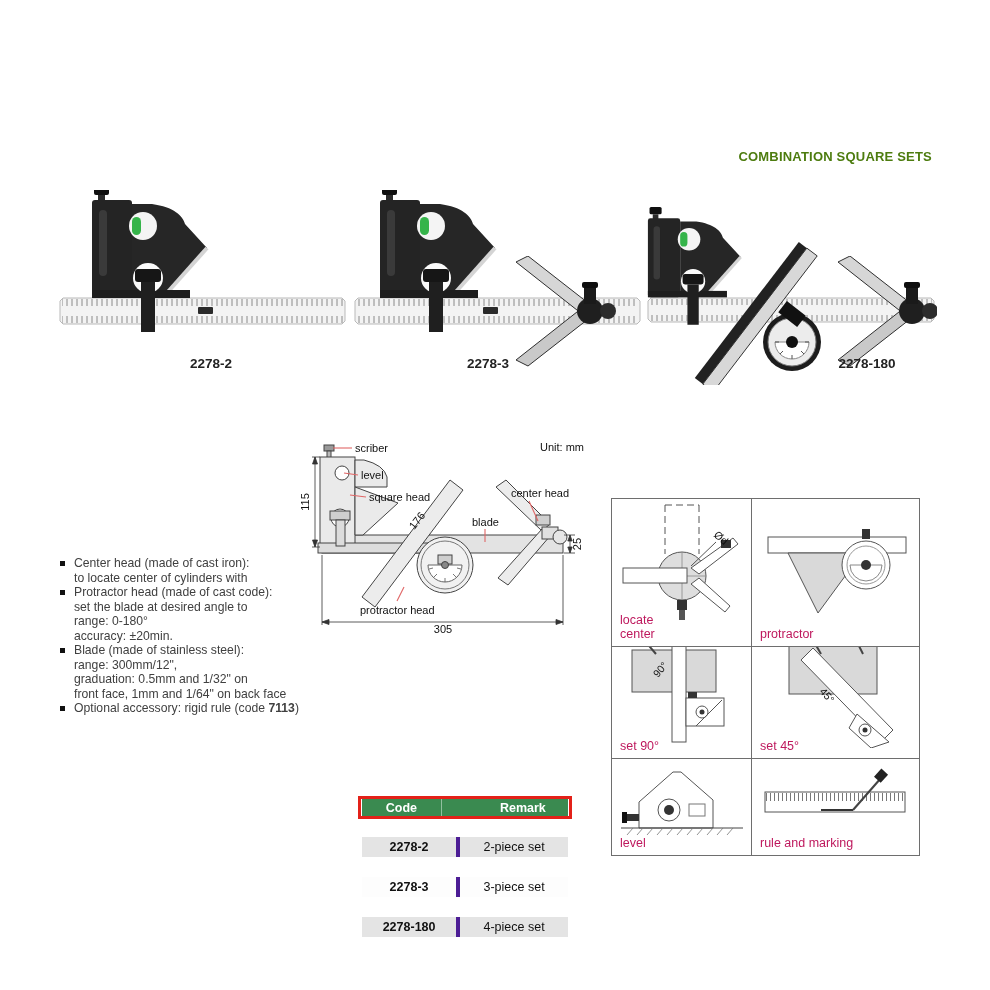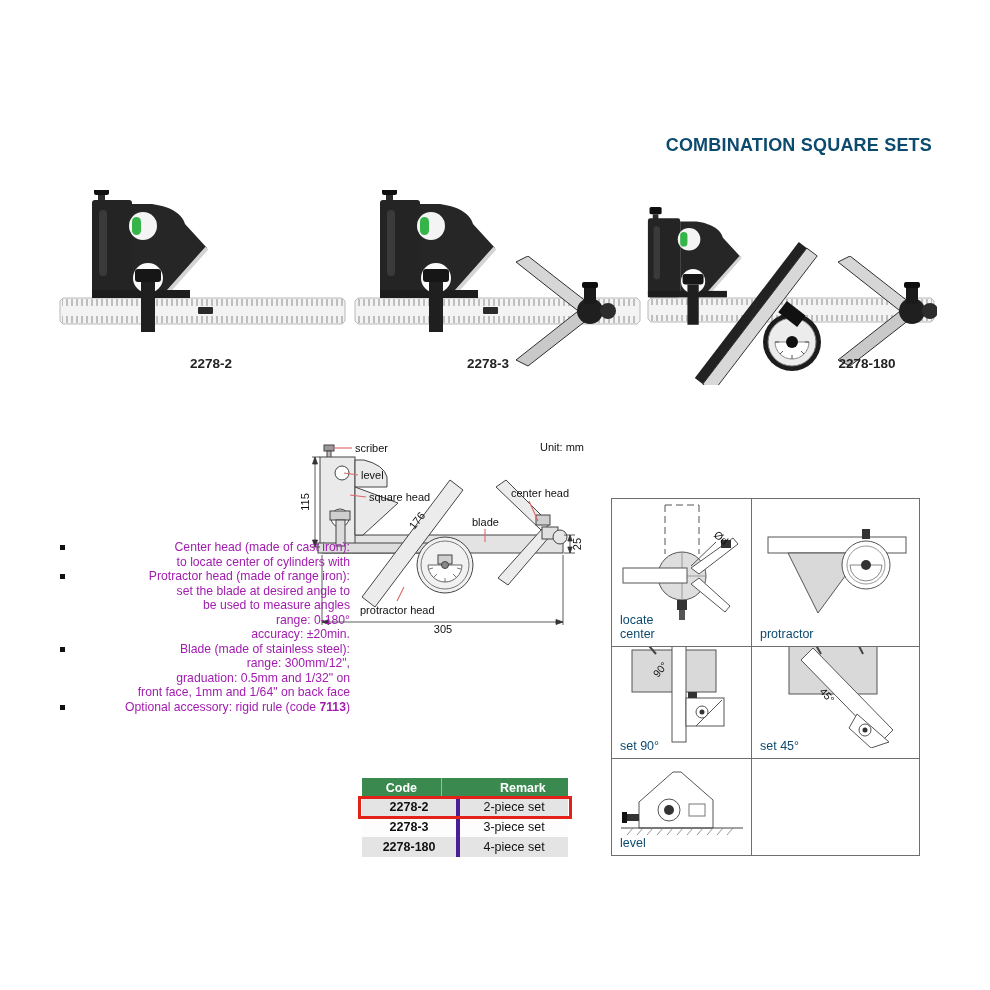--- a/index.html
+++ b/index.html
@@ -1,53 +1,53 @@
 <!DOCTYPE html>
 <html><head>
 <meta charset="utf-8">
 <style>
   html,body{margin:0;padding:0;background:#fff;}
   #canvas{position:relative;width:990px;height:990px;background:#ffffff;overflow:hidden;
           font-family:"Liberation Sans",sans-serif;color:#111;}
   .abs{position:absolute;}
 
   
-  #page-title{top:135px;right:58px;font-size:18px;font-weight:bold;letter-spacing:.2px;color:#0c4a6e;}
+  #page-title{top:149px;right:58px;font-size:13px;font-weight:bold;letter-spacing:.2px;color:#4d7c0f;}
 
   
   .prod-label{top:356px;width:90px;text-align:center;font-size:13.5px;font-weight:bold;color:#232323;}
 
   
-  #features{left:58px;top:540px;width:292px;font-size:12.2px;line-height:14.5px;color:#a21caf;text-align:right;}
+  #features{left:58px;top:556px;width:292px;font-size:12.2px;line-height:14.5px;color:#404040;}
   .feat{display:flex;}
   .bullet{width:5px;height:5px;background:#111;margin:5px 9px 0 2px;flex:none;}
   .flines{flex:1;}
   .fline{white-space:nowrap;}
   .fline.indent{margin-left:37px;}
 
   
   #codes-table{left:362px;top:778px;width:206px;font-size:12.5px;}
-  .trow{display:flex;height:20px;align-items:center;}
+  .trow{display:flex;height:20px;align-items:center;margin-top:20px;}
   .thead{background:#3a8a50;color:#fff;font-weight:bold;height:19px;}
   .c1{width:96px;text-align:center;}
   .c2{width:110px;text-align:center;border-left:4px solid #4c1d95;height:100%;
       display:flex;align-items:center;justify-content:center;}
   .thead .c2{border-left:1px solid rgba(255,255,255,.45);padding-left:36px;}
   .row-odd{background:#e4e4e4;}
   .row-even{background:#fdfdfd;}
   .code-cell{font-weight:bold;}
   #hl-box{left:-4px;top:18px;width:214px;height:23px;border:3px solid #e32119;box-sizing:border-box;pointer-events:none;}
 
   
   #usage-grid{left:611px;top:498px;width:309px;height:358px;border:1px solid #6e6e6e;box-sizing:border-box;
               display:grid;grid-template-columns:140px 1fr;grid-template-rows:148px 112px 1fr;}
   .gcell{position:relative;border-right:1px solid #6e6e6e;border-bottom:1px solid #6e6e6e;overflow:hidden;}
   .gcell.last-col{border-right:none;}
   .gcell.last-row{border-bottom:none;}
-  .gcap{position:absolute;left:8px;bottom:5px;font-size:12.5px;color:#0c4a6e;line-height:14px;}
+  .gcap{position:absolute;left:8px;bottom:5px;font-size:12.5px;color:#be185d;line-height:14px;}
   .gart{position:absolute;left:50%;top:45%;transform:translate(-50%,-50%);}
   svg text{font-family:"Liberation Sans",sans-serif;}
 </style>
 </head>
 <body>
 
 <div id="canvas">
 
   <svg width="0" height="0" style="position:absolute" aria-hidden="true">
     <defs>
@@ -225,23 +225,22 @@
     <div class="feat">
       <span class="bullet"></span>
       <div class="flines">
         <div class="fline">Center head (made of cast iron):</div>
         <div class="fline">to locate center of cylinders with</div>
       </div>
     </div>
     <div class="feat">
       <span class="bullet"></span>
       <div class="flines">
-        <div class="fline">Protractor head (made of range iron):</div>
+        <div class="fline">Protractor head (made of cast code):</div>
         <div class="fline">set the blade at desired angle to</div>
-        <div class="fline">be used to measure angles</div>
         <div class="fline">range: 0-180°</div>
         <div class="fline">accuracy: ±20min.</div>
       </div>
     </div>
     <div class="feat">
       <span class="bullet"></span>
       <div class="flines">
         <div class="fline">Blade (made of stainless steel):</div>
         <div class="fline">range: 300mm/12",</div>
         <div class="fline">graduation: 0.5mm and 1/32" on</div>
@@ -364,15 +363,25 @@
           <line x1="68" y1="75" x2="74" y2="68"></line>
             <line x1="78" y1="75" x2="84" y2="68"></line>
           <line x1="88" y1="75" x2="94" y2="68"></line>
             <line x1="98" y1="75" x2="104" y2="68"></line>
           <line x1="108" y1="75" x2="114" y2="68"></line>
         </g>
       </svg>
       <div class="gcap">level</div>
     </div>
 
+    <div class="gcell last-col last-row">
+      <svg class="gart" style="top:40%" width="150" height="58" viewBox="0 0 150 58">
+        <rect x="4" y="24" width="140" height="20" fill="#fff" stroke="#555"></rect>
+        <rect x="5" y="25" width="138" height="8" fill="url(#tickpat2)"></rect>
+        <line x1="60" y1="42" x2="92" y2="42" stroke="#333" stroke-width="2"></line>
+        <line x1="92" y1="42" x2="120" y2="10" stroke="#444" stroke-width="2"></line>
+        <rect x="116" y="2" width="9" height="11" transform="rotate(42 120 7)" fill="#222"></rect>
+      </svg>
+      <div class="gcap">rule and marking</div>
+    </div>
 
   </div>
 </div>
 
 </body></html>

